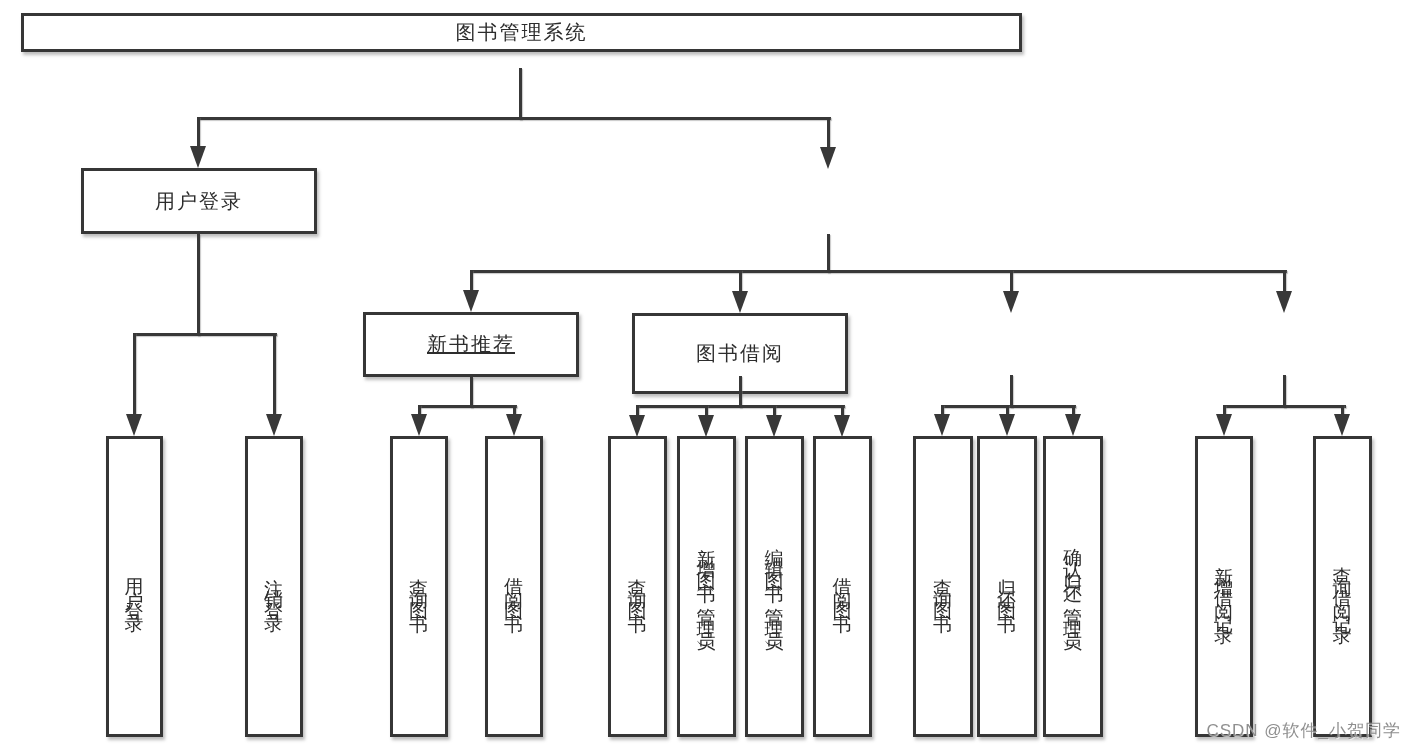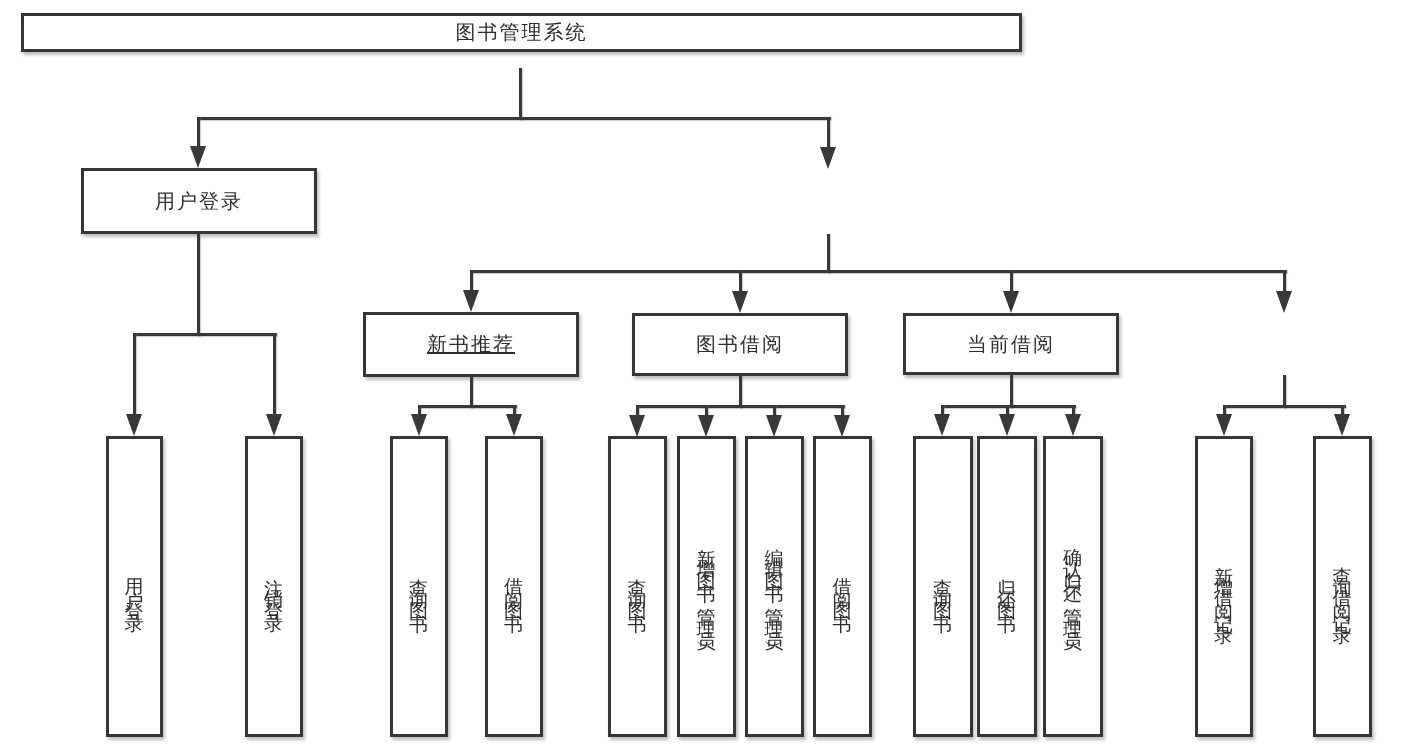--- a/index.html
+++ b/index.html
@@ -71,25 +71,22 @@
   <div class="ln" style="left:739px;top:270px;width:3px;height:22px;"></div>
   <div class="ar" style="left:732px;top:291px;"></div>
   <div class="ln" style="left:1010px;top:270px;width:3px;height:22px;"></div>
   <div class="ar" style="left:1003px;top:291px;"></div>
   <div class="ln" style="left:1283px;top:270px;width:3px;height:22px;"></div>
   <div class="ar" style="left:1276px;top:291px;"></div>
 
   <div class="node h" style="left:363px;top:312px;width:216px;height:65px;text-decoration:underline;">
     <span>新书推荐</span>
   </div>
-  <div class="node h" style="left:632px;top:313px;width:216px;height:63px;">
+  <div class="node h" style="left:632px;top:313px;width:216px;height:81px;">
     <span>图书借阅</span>
-  </div>
-  <div class="node h" style="left:903px;top:313px;width:216px;height:62px;">
-    <span>当前借阅</span>
   </div>
 
   <div class="ln" style="left:470px;top:377px;width:3px;height:31px;"></div>
   <div class="ln" style="left:418px;top:405px;width:99px;height:3px;"></div>
   <div class="ln" style="left:418px;top:405px;width:3px;height:12px;"></div>
   <div class="ar" style="left:411px;top:414px;"></div>
   <div class="ln" style="left:513px;top:405px;width:3px;height:12px;"></div>
   <div class="ar" style="left:506px;top:414px;"></div>
 
   <div class="ln" style="left:739px;top:376px;width:3px;height:32px;"></div>
@@ -156,14 +153,15 @@
     <span class="vtxt">确认归还（管理员）</span>
   </div>
 
   <div class="node v" style="left:1195px;top:436px;width:58px;height:301px;">
     <span class="vtxt">新增借阅记录</span>
   </div>
   <div class="node v" style="left:1313px;top:436px;width:59px;height:301px;">
     <span class="vtxt">查询借阅记录</span>
   </div>
 
+  <div class="watermark">CSDN @软件_小贺同学</div>
 
 </div>
 
 </body></html>

